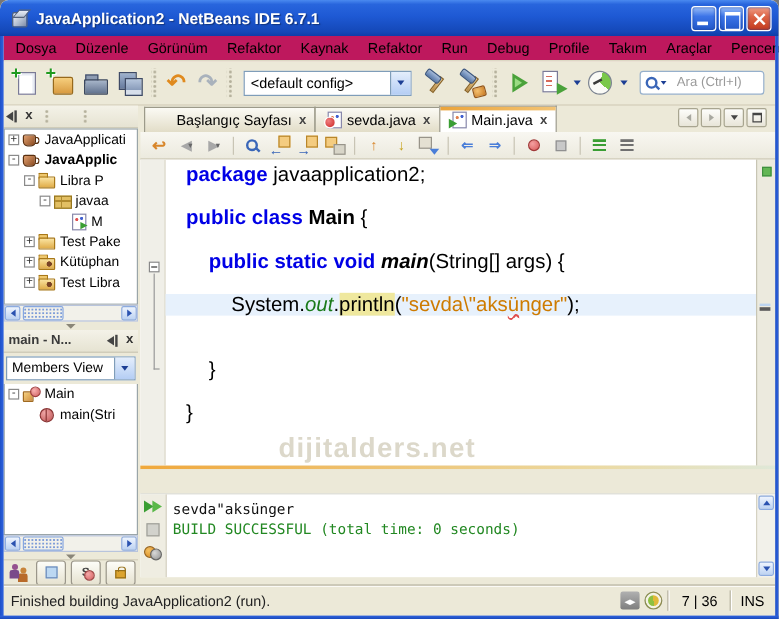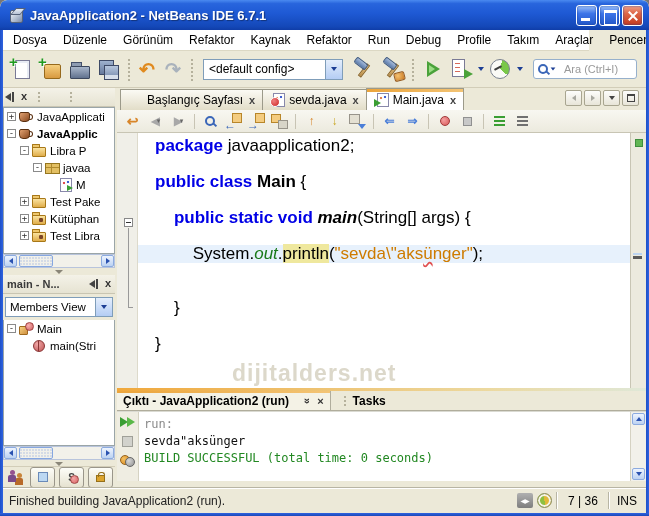--- a/index.html
+++ b/index.html
@@ -20,21 +20,21 @@
 .wbtn.close{background:linear-gradient(#f0a088,#dd6547 40%,#c43a1e)}
 .wbtn.min::before{content:"";position:absolute;left:4px;bottom:4px;width:9px;height:3px;background:#fff}
 .wbtn.max::before{content:"";position:absolute;left:4px;top:4px;width:11px;height:11px;border:1px solid #fff;border-top:3px solid #fff}
 .wbtn.close::before,.wbtn.close::after{content:"";position:absolute;left:9px;top:4px;width:2px;height:12px;background:#fff}
 .wbtn.close::before{transform:rotate(45deg)}.wbtn.close::after{transform:rotate(-45deg)}
 
 .b-l,.b-r{position:absolute;top:30px;bottom:0;width:3px;background:linear-gradient(90deg,#1e50c8,#2f63e0)}
 .b-l{left:0}.b-r{right:0}
 .b-b{position:absolute;left:0;right:0;bottom:0;height:3px;background:linear-gradient(#2f63e0,#1a48b8)}
 
-.menubar{position:absolute;left:3px;top:30px;width:586px;height:21px;background:#ffffff;border-bottom:1px solid #dcd8c4;display:flex;align-items:center;padding-left:2px}
+.menubar{position:absolute;left:3px;top:30px;width:643px;height:21px;background:#be185d;border-bottom:1px solid #dcd8c4;display:flex;align-items:center;padding-left:2px}
 .menu-item{padding:2px 8px;font-size:12px;white-space:nowrap}
 
 .toolbar{position:absolute;left:3px;top:51px;width:643px;height:37px;background:#ece9d8;border-bottom:1px solid #d2cdb8;display:flex;align-items:center;padding-left:4px}
 .grip{width:5px;height:24px;margin:0 3px;background-image:radial-gradient(circle,#b5b19c 1px,transparent 1.3px);background-size:4px 4px;background-position:1px 1px}
 .tb-icon{width:27px;height:27px;position:relative;flex:none;margin:0 1px}
 .ic-newfile::before{content:"";position:absolute;left:7px;top:4px;width:13px;height:17px;background:#fff;border:1px solid #7a7a96;box-shadow:inset -2px 2px 0 #e8ecf4}
 .ic-newfile::after{content:"+";position:absolute;left:1px;top:-3px;color:#1f9a1f;font-size:15px;font-weight:bold;text-shadow:1px 1px 0 #fff}
 .ic-newproj::before{content:"";position:absolute;left:7px;top:8px;width:15px;height:13px;background:linear-gradient(#f6cf7e,#d89a40);border:1px solid #96691c;border-radius:2px}
 .ic-newproj::after{content:"+";position:absolute;left:1px;top:-3px;color:#1f9a1f;font-size:15px;font-weight:bold;text-shadow:1px 1px 0 #fff}
 .ic-openproj::before{content:"";position:absolute;left:5px;top:6px;width:9px;height:6px;background:#8e9cb2;border:1px solid #44506a}
@@ -509,40 +509,28 @@
   </div>
   <div class="stripe" style="left:630px;top:133px;width:16px;height:255px">
     <span class="stripe-ok"></span>
     <span class="stripe-line" style="top:120px"></span>
     <span class="stripe-caret" style="top:123px"></span>
   </div>
   <div class="watermark" style="left:232px;top:360px">dijitalders.net</div>
   <div class="out-splitter" style="left:117px;top:388px;width:529px"></div>
 
   <div class="outpanel" style="left:117px;top:391px;width:529px;height:96px">
-    <div class="out-hdr">
-      <div class="out-tab active">
-        <span>Çıktı - JavaApplication2 (run)</span>
-        <span class="out-pin">«</span>
-        <span class="out-x">×</span>
-      </div>
-      <div class="out-tab">
-        <span class="ph-grip"></span>
-        <span>Tasks</span>
-      </div>
-    </div>
     <div class="out-body">
       <div class="out-toolcol">
         <span class="ob-rerun"></span>
         <span class="ob-stop"></span>
         <span class="ob-ant"></span>
       </div>
       <div class="out-text">
 
-      <div class="out-line out-muted">run:</div>
           <div class="out-line out-plain">sevda"aksünger</div>
           <div class="out-line out-success">BUILD SUCCESSFUL (total time: 0 seconds)</div>
         </div>
       <div class="vscroll">
         <span class="sbtn">
             <span class="tri-u"></span>
           </span>
         <span class="sbtn">
             <span class="tri-d2"></span>
           </span>

